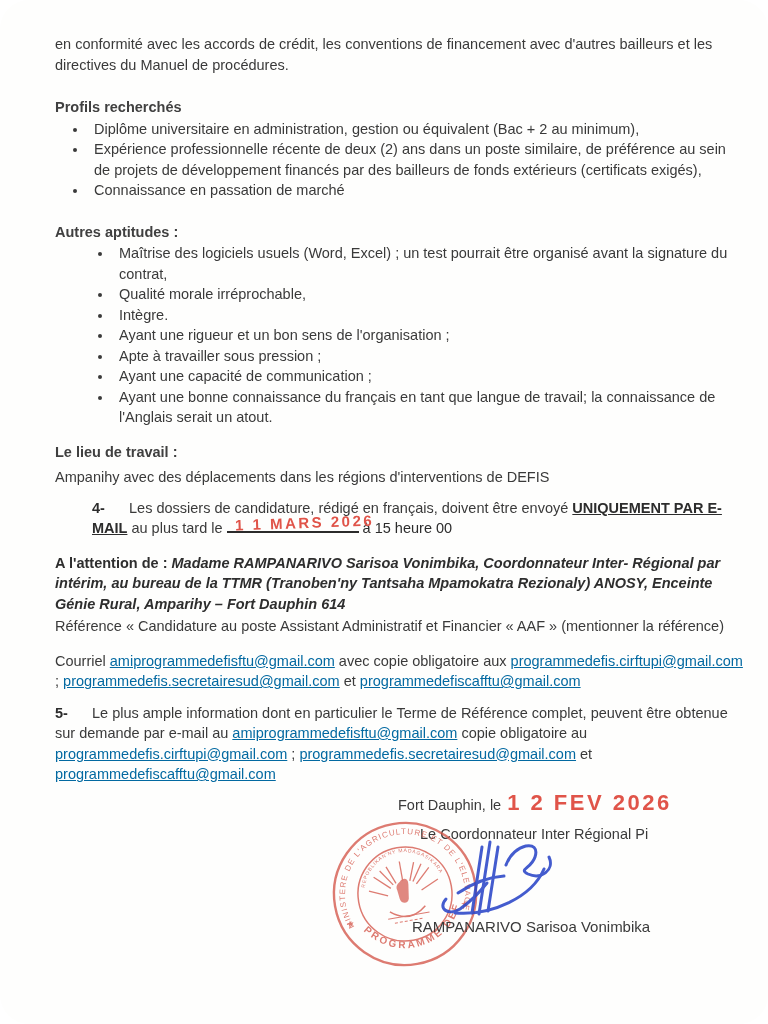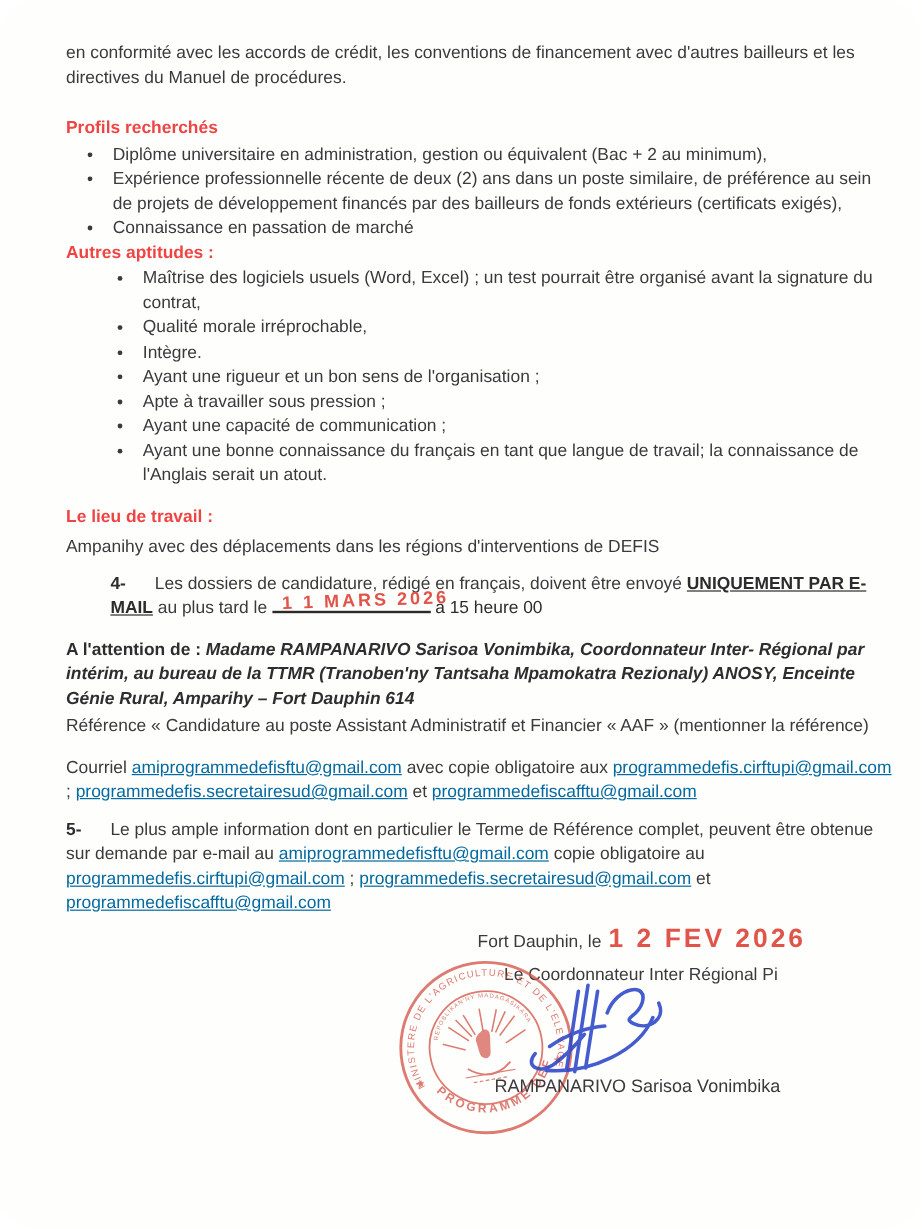--- a/index.html
+++ b/index.html
@@ -6,23 +6,23 @@
   html,body { margin:0; padding:0; }
   body { background:#ffffff; }
   .page {
     position:relative; width:768px; height:1024px; margin:0 auto;
     background:#fefefd; overflow:hidden;
     font-family:"Liberation Sans", sans-serif;
     color:#3a3a3a; font-size:14.5px; line-height:20.5px;border-radius:29px;
   }
   .content { padding:34px 22px 0 55px; }
   p { margin:0; }
-  .hd { font-weight:bold; color:#ef4444; }
+  .hd { font-weight:bold; color:#404040; }
   .hd-profils { margin-top:22px; }
-  .hd-aptitudes { }
+  .hd-aptitudes { margin-top:21px; }
   .hd-lieu { margin-top:14px; }
   ul { margin:1px 0 0 0; }
   ul.l1 { padding-left:33px; }
   ul.l2 { padding-left:58px; }
   li { padding-left:6px; }
   .p-ampanihy { margin-top:5px; }
   .p-item { margin-top:10px;margin-left:37px; }
   .p-attention { margin-top:14px; font-weight:bold; color:#2e2e2e; }
   .p-attention .it { font-style:italic; }
   .p-reference { margin-top:2px; }

